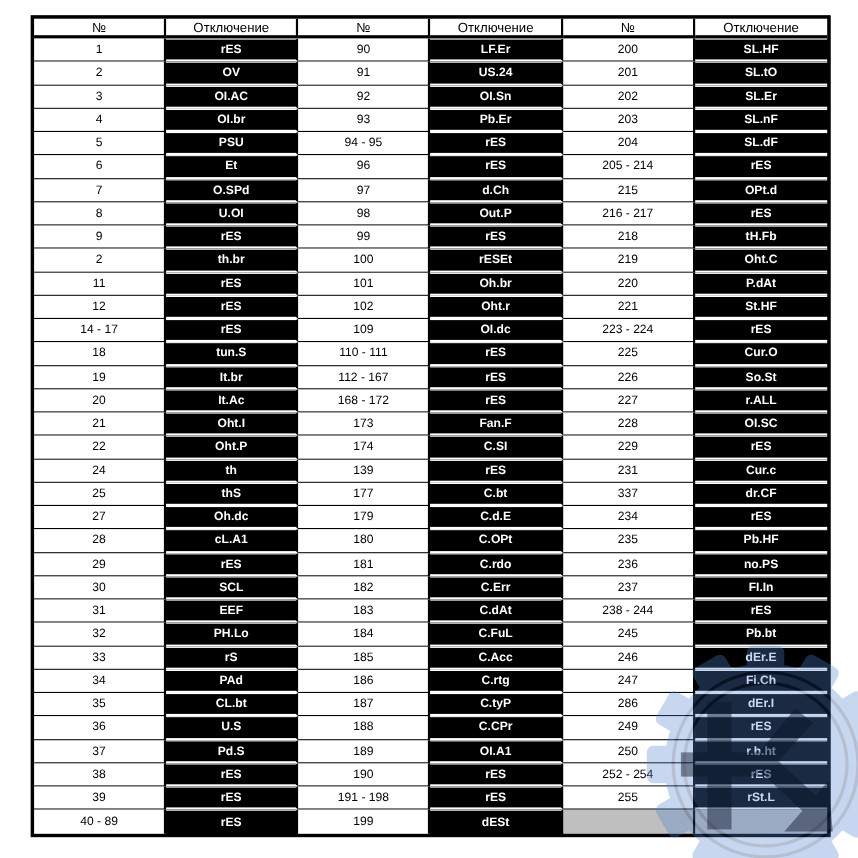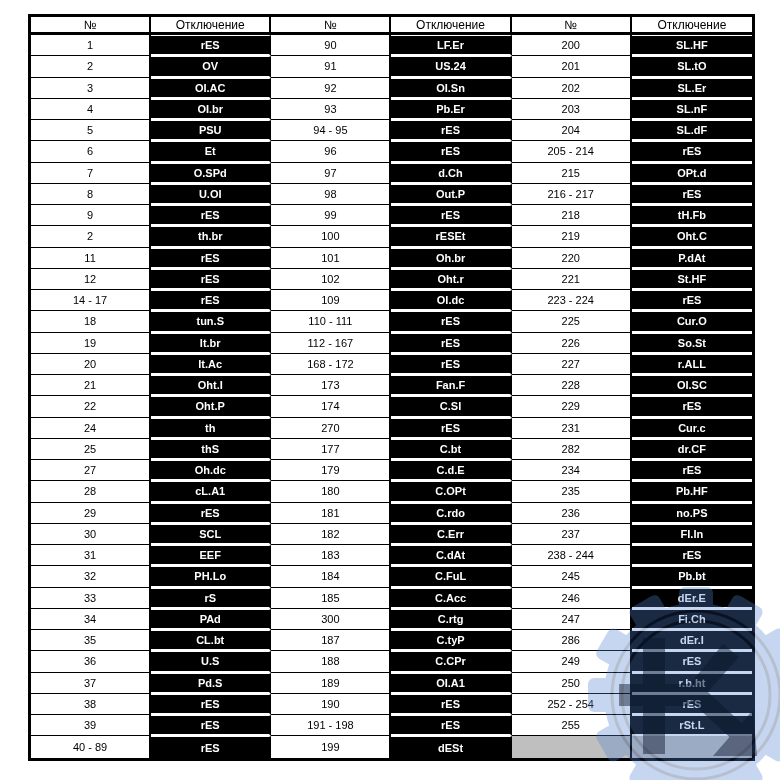--- a/index.html
+++ b/index.html
@@ -234,31 +234,31 @@
           <td class="num">22</td>
           <td class="trip">Oht.P</td>
           <td class="num">174</td>
           <td class="trip">C.SI</td>
           <td class="num">229</td>
           <td class="trip">rES</td>
         </tr>
         <tr>
           <td class="num">24</td>
           <td class="trip">th</td>
-          <td class="num">270</td>
+          <td class="num">139</td>
           <td class="trip">rES</td>
           <td class="num">231</td>
           <td class="trip">Cur.c</td>
         </tr>
         <tr>
           <td class="num">25</td>
           <td class="trip">thS</td>
           <td class="num">177</td>
           <td class="trip">C.bt</td>
-          <td class="num">282</td>
+          <td class="num">337</td>
           <td class="trip">dr.CF</td>
         </tr>
         <tr>
           <td class="num">27</td>
           <td class="trip">Oh.dc</td>
           <td class="num">179</td>
           <td class="trip">C.d.E</td>
           <td class="num">234</td>
           <td class="trip">rES</td>
         </tr>
@@ -306,21 +306,21 @@
           <td class="num">33</td>
           <td class="trip">rS</td>
           <td class="num">185</td>
           <td class="trip">C.Acc</td>
           <td class="num">246</td>
           <td class="trip">dEr.E</td>
         </tr>
         <tr>
           <td class="num">34</td>
           <td class="trip">PAd</td>
-          <td class="num">300</td>
+          <td class="num">186</td>
           <td class="trip">C.rtg</td>
           <td class="num">247</td>
           <td class="trip">Fi.Ch</td>
         </tr>
         <tr>
           <td class="num">35</td>
           <td class="trip">CL.bt</td>
           <td class="num">187</td>
           <td class="trip">C.tyP</td>
           <td class="num">286</td>

